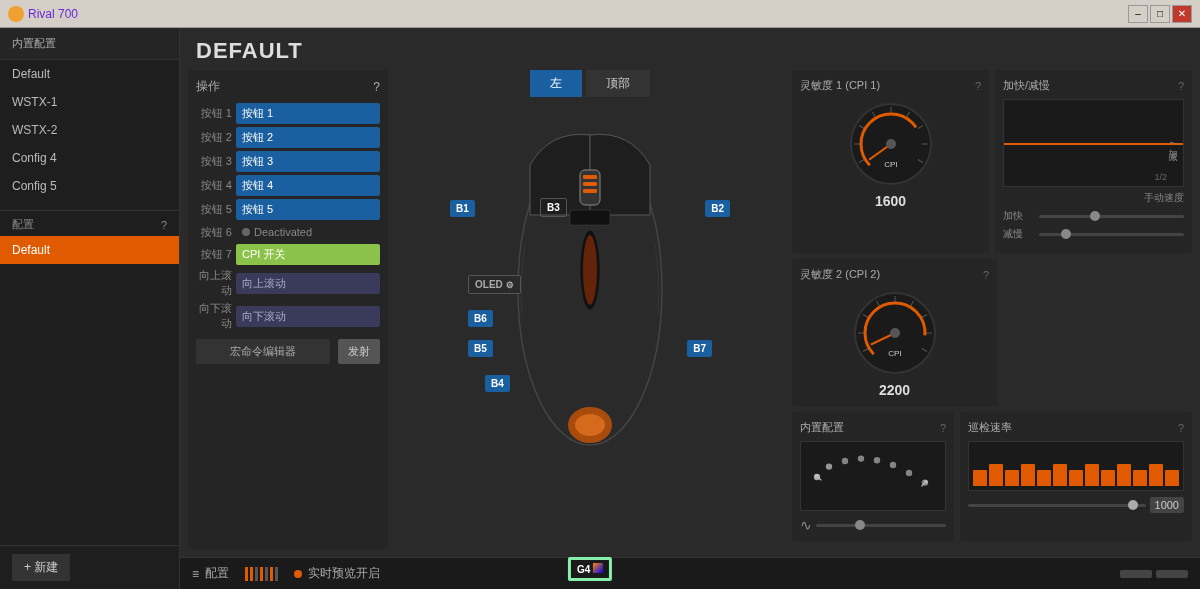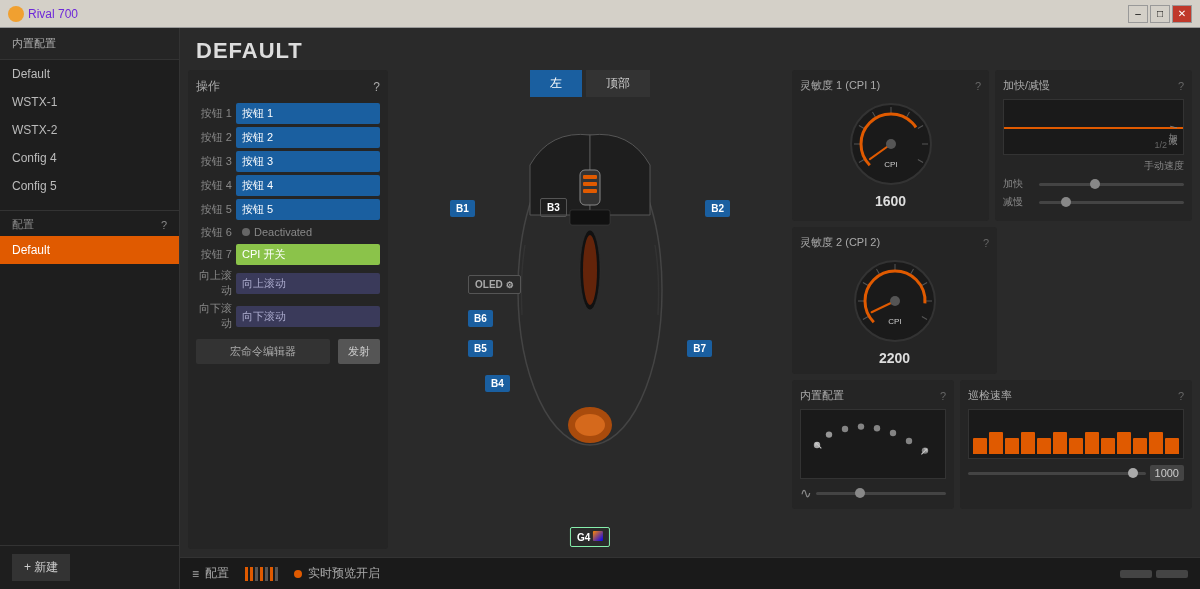--- a/index.html
+++ b/index.html
@@ -280,21 +280,21 @@
       cursor: pointer;
     }
     #b1 { left: 10px; top: 95px; }
     #b2 { right: 10px; top: 95px; }
     #b3 { left: 100px; top: 93px; background: transparent; border: 1px solid #555; display: flex; align-items: center; gap: 2px; }
     #b4 { left: 45px; top: 270px; }
     #b5 { left: 28px; top: 235px; }
     #b6 { left: 28px; top: 205px; }
     #b7 { right: 28px; top: 235px; }
     #oled-btn { left: 28px; top: 170px; background: #2a2a2a; border: 1px solid #555; color: #aaa; font-size: 10px; display: flex; align-items: center; gap: 3px; }
-    #g4-btn { left: 50%; top: 422px; transform: translateX(-50%); background: transparent; border: 1px solid #86efac; }
+    #g4-btn { left: 50%; top: 452px; transform: translateX(-50%); background: transparent; border: 3px solid #86efac; }
 
     
     #right-panels {
       width: 400px;
       display: flex;
       flex-direction: column;
       gap: 6px;
     }
     #top-right {
       display: flex;
@@ -333,21 +333,21 @@
     }
     
     #accel-panel {
       flex: 1;
       background: #252525;
       padding: 8px;
       border-radius: 3px;
     }
     .accel-graph {
       width: 100%;
-      height: 56px;
+      height: 88px;
       background: #1a1a1a;
       border: 1px solid #333;
       position: relative;
       margin-bottom: 4px;
     }
     .accel-line {
       position: absolute;
       left: 0;
       right: 0;
       top: 50%;

